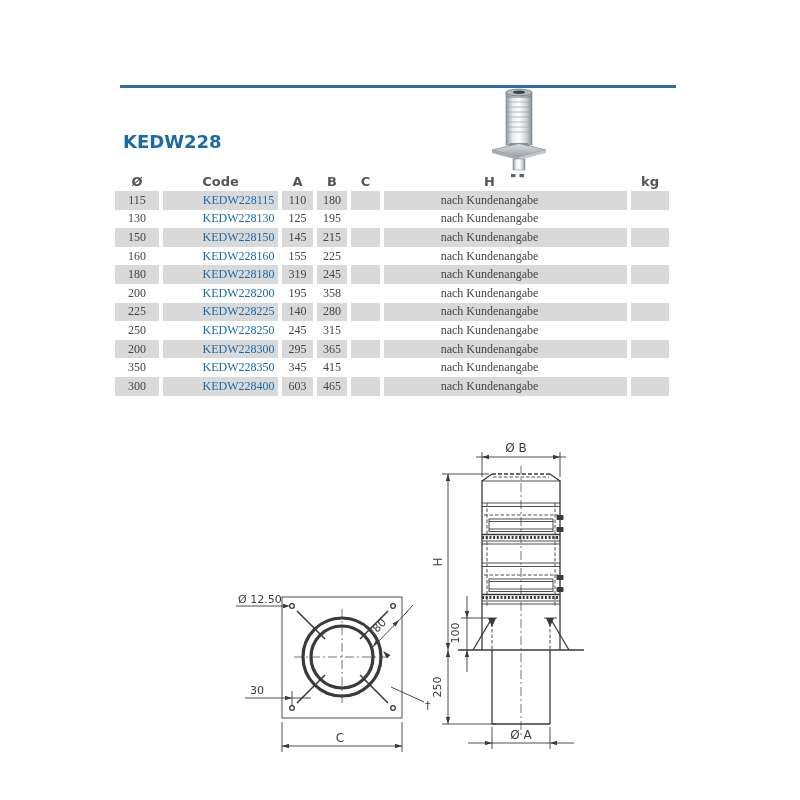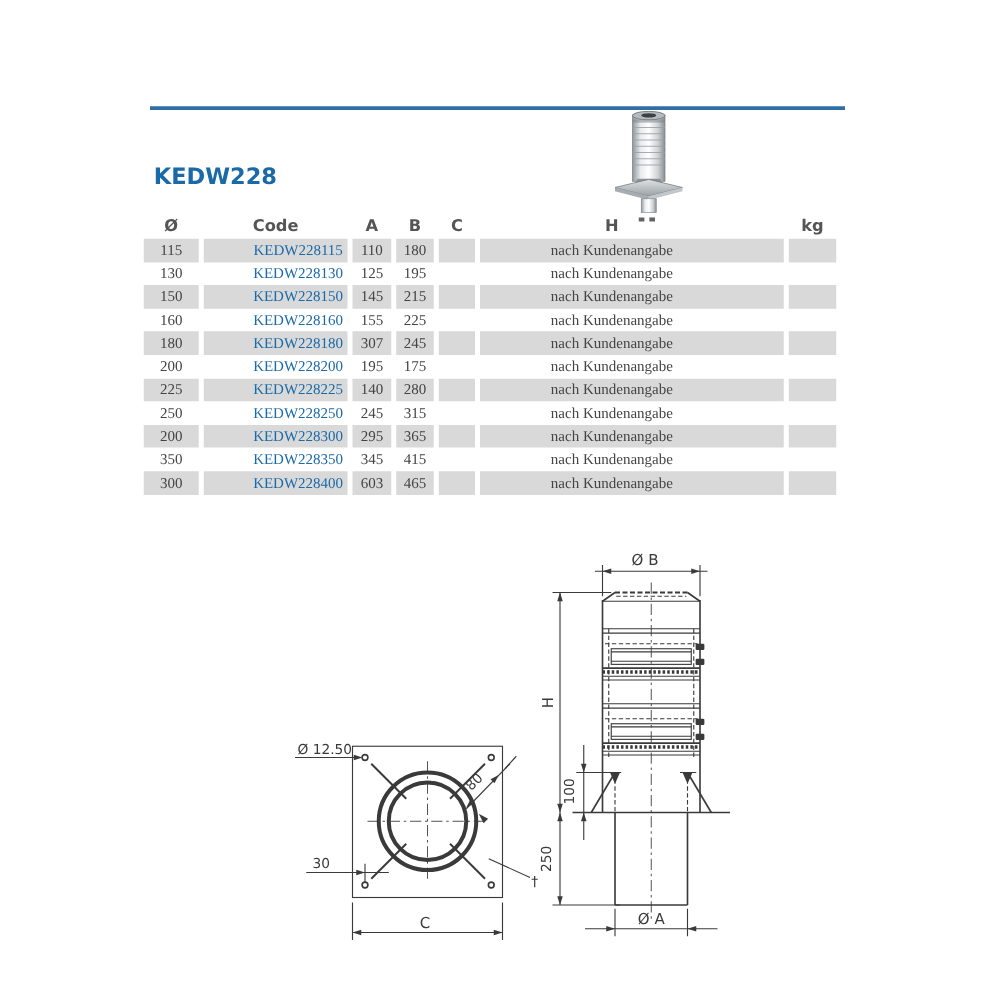--- a/index.html
+++ b/index.html
@@ -124,31 +124,31 @@
           <a href="#" class="cell code">KEDW228160</a>
           <span class="cell">155</span>
           <span class="cell">225</span>
           <span class="cell"></span>
           <span class="cell h-cell">nach Kundenangabe</span>
           <span class="cell"></span>
         </div>
         <div class="t-row shaded">
           <span class="cell">180</span>
           <a href="#" class="cell code">KEDW228180</a>
-          <span class="cell">307</span>
+          <span class="cell">319</span>
           <span class="cell">245</span>
           <span class="cell"></span>
           <span class="cell h-cell">nach Kundenangabe</span>
           <span class="cell"></span>
         </div>
         <div class="t-row">
           <span class="cell">200</span>
           <a href="#" class="cell code">KEDW228200</a>
           <span class="cell">195</span>
-          <span class="cell">175</span>
+          <span class="cell">358</span>
           <span class="cell"></span>
           <span class="cell h-cell">nach Kundenangabe</span>
           <span class="cell"></span>
         </div>
         <div class="t-row shaded">
           <span class="cell">225</span>
           <a href="#" class="cell code">KEDW228225</a>
           <span class="cell">140</span>
           <span class="cell">280</span>
           <span class="cell"></span>

